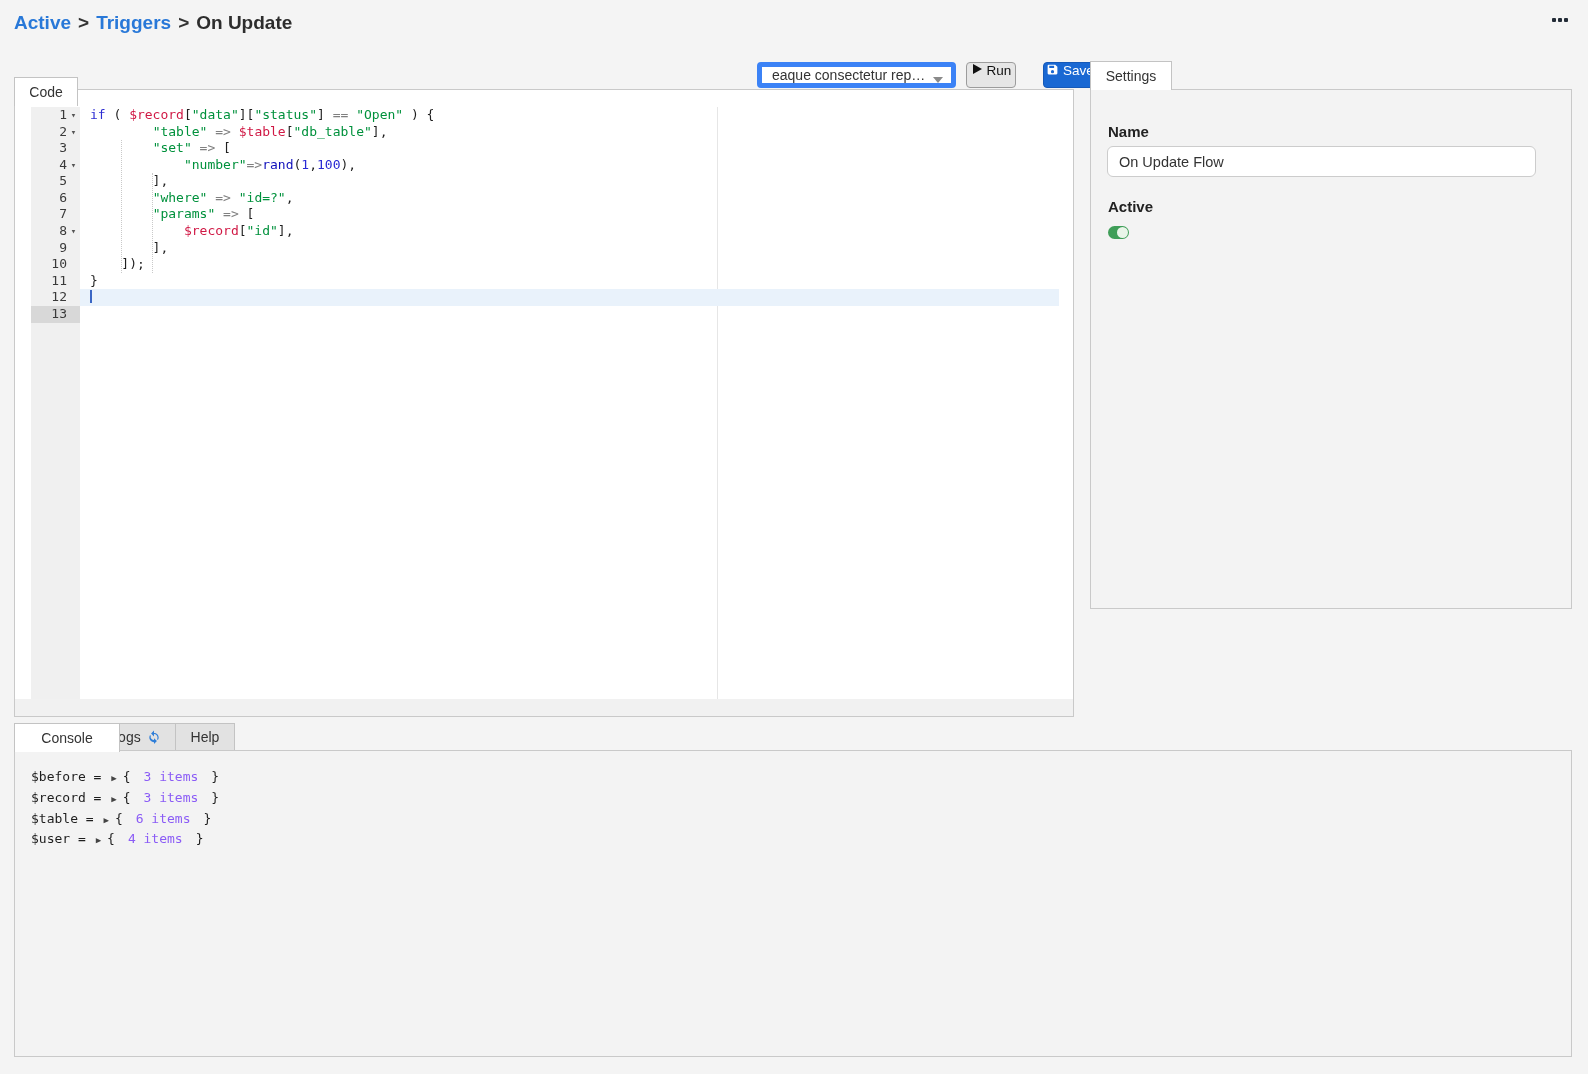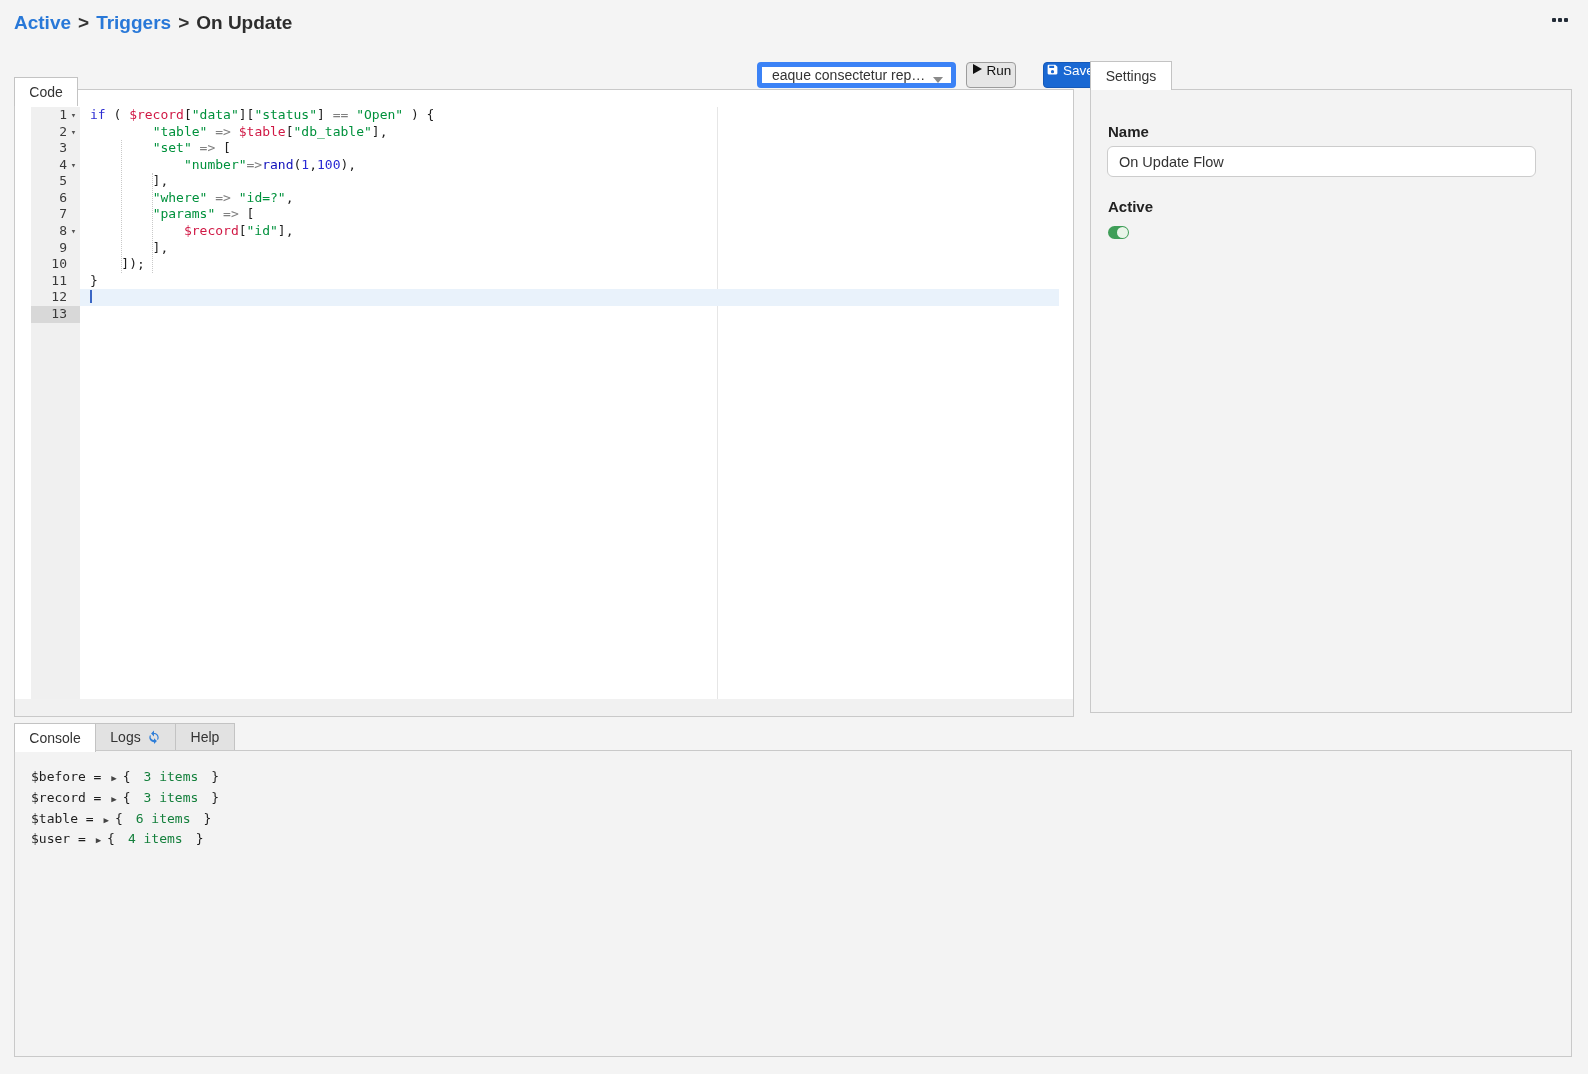--- a/index.html
+++ b/index.html
@@ -25,21 +25,21 @@
   }
   .tab.active { background:#fff; border-bottom:none; height:29px; z-index:3; }
 
   
   .cardbody { position:absolute; border:1px solid #c9c9c9; }
 
   
   #tab-code { left:14px; top:61px; width:64px;margin-top:16px; }
   #code-body { left:14px; top:89px; width:1060px; height:628px; background:#fff; }
   #settings-tab { left:1090px; top:61px; width:82px; }
-  #settings-body { left:1090px; top:89px; width:482px; height:624px; background:#f3f3f3; }
+  #settings-body { left:1090px; top:89px; width:482px; height:520px; background:#f3f3f3; }
 
   
   .select {
     position:absolute; left:757px; top:62px; width:199px; height:26px;
     background:#fff; border:5px solid #3b82f6; border-radius:4px;
     display:flex; align-items:center; font-size:14px; color:#333;
     padding:0 24px 0 10px; cursor:pointer;
   }
   .select .caret { position:absolute; right:8px; top:10px; }
   .btn {
@@ -82,28 +82,28 @@
   .field-label { position:absolute; left:17px; font-size:15px; font-weight:bold; color:#222; }
   #name-input {
     position:absolute; left:16px; top:56px; width:429px; height:31px;
     border:1px solid #ccc; border-radius:6px; background:#fff;
     font-size:14.5px; color:#333; padding:0 11px; font-family:"Liberation Sans", sans-serif;
   }
   .toggle { position:absolute; left:17px; top:136px; width:21px; height:13px; border-radius:7px; background:#3f9e58; cursor:pointer; }
   .toggle .knob { position:absolute; right:1px; top:1px; width:11px; height:11px; border-radius:50%; background:#e9f5e9; }
 
   
-  #tab-console { left:14px; top:723px; width:82px;justify-content:center; }
+  #tab-console { left:14px; top:723px; width:106px;justify-content:center; }
   #tab-logs { left:95px; top:723px; width:81px; }
   #tab-help { left:175px; top:723px; width:60px; }
   #console-body { left:14px; top:750px; width:1558px; height:307px; background:#f3f3f3; }
   .console-content { position:absolute; left:16px; top:16px; font-size:13px; font-family:"DejaVu Sans Mono", monospace; color:#1d1d1d; }
   .console-row { height:20.8px; line-height:20.8px; white-space:pre; }
   .console-row .carrow { font-size:9px; color:#444; margin:0 6px 0 2px; cursor:pointer; }
-  .console-row .ccount { color:#15803d; margin:0 13px; }
+  .console-row .ccount { color:#8b5cf6; margin:0 13px; }
   .icon-svg { display:block; }
 </style>
 </head>
 <body>
 
 <div class="breadcrumb">
   <a>Active</a><span class="sep">&gt;</span><a>Triggers</a><span class="sep">&gt;</span><span>On Update</span>
 </div>
 
 <div class="kebab">

